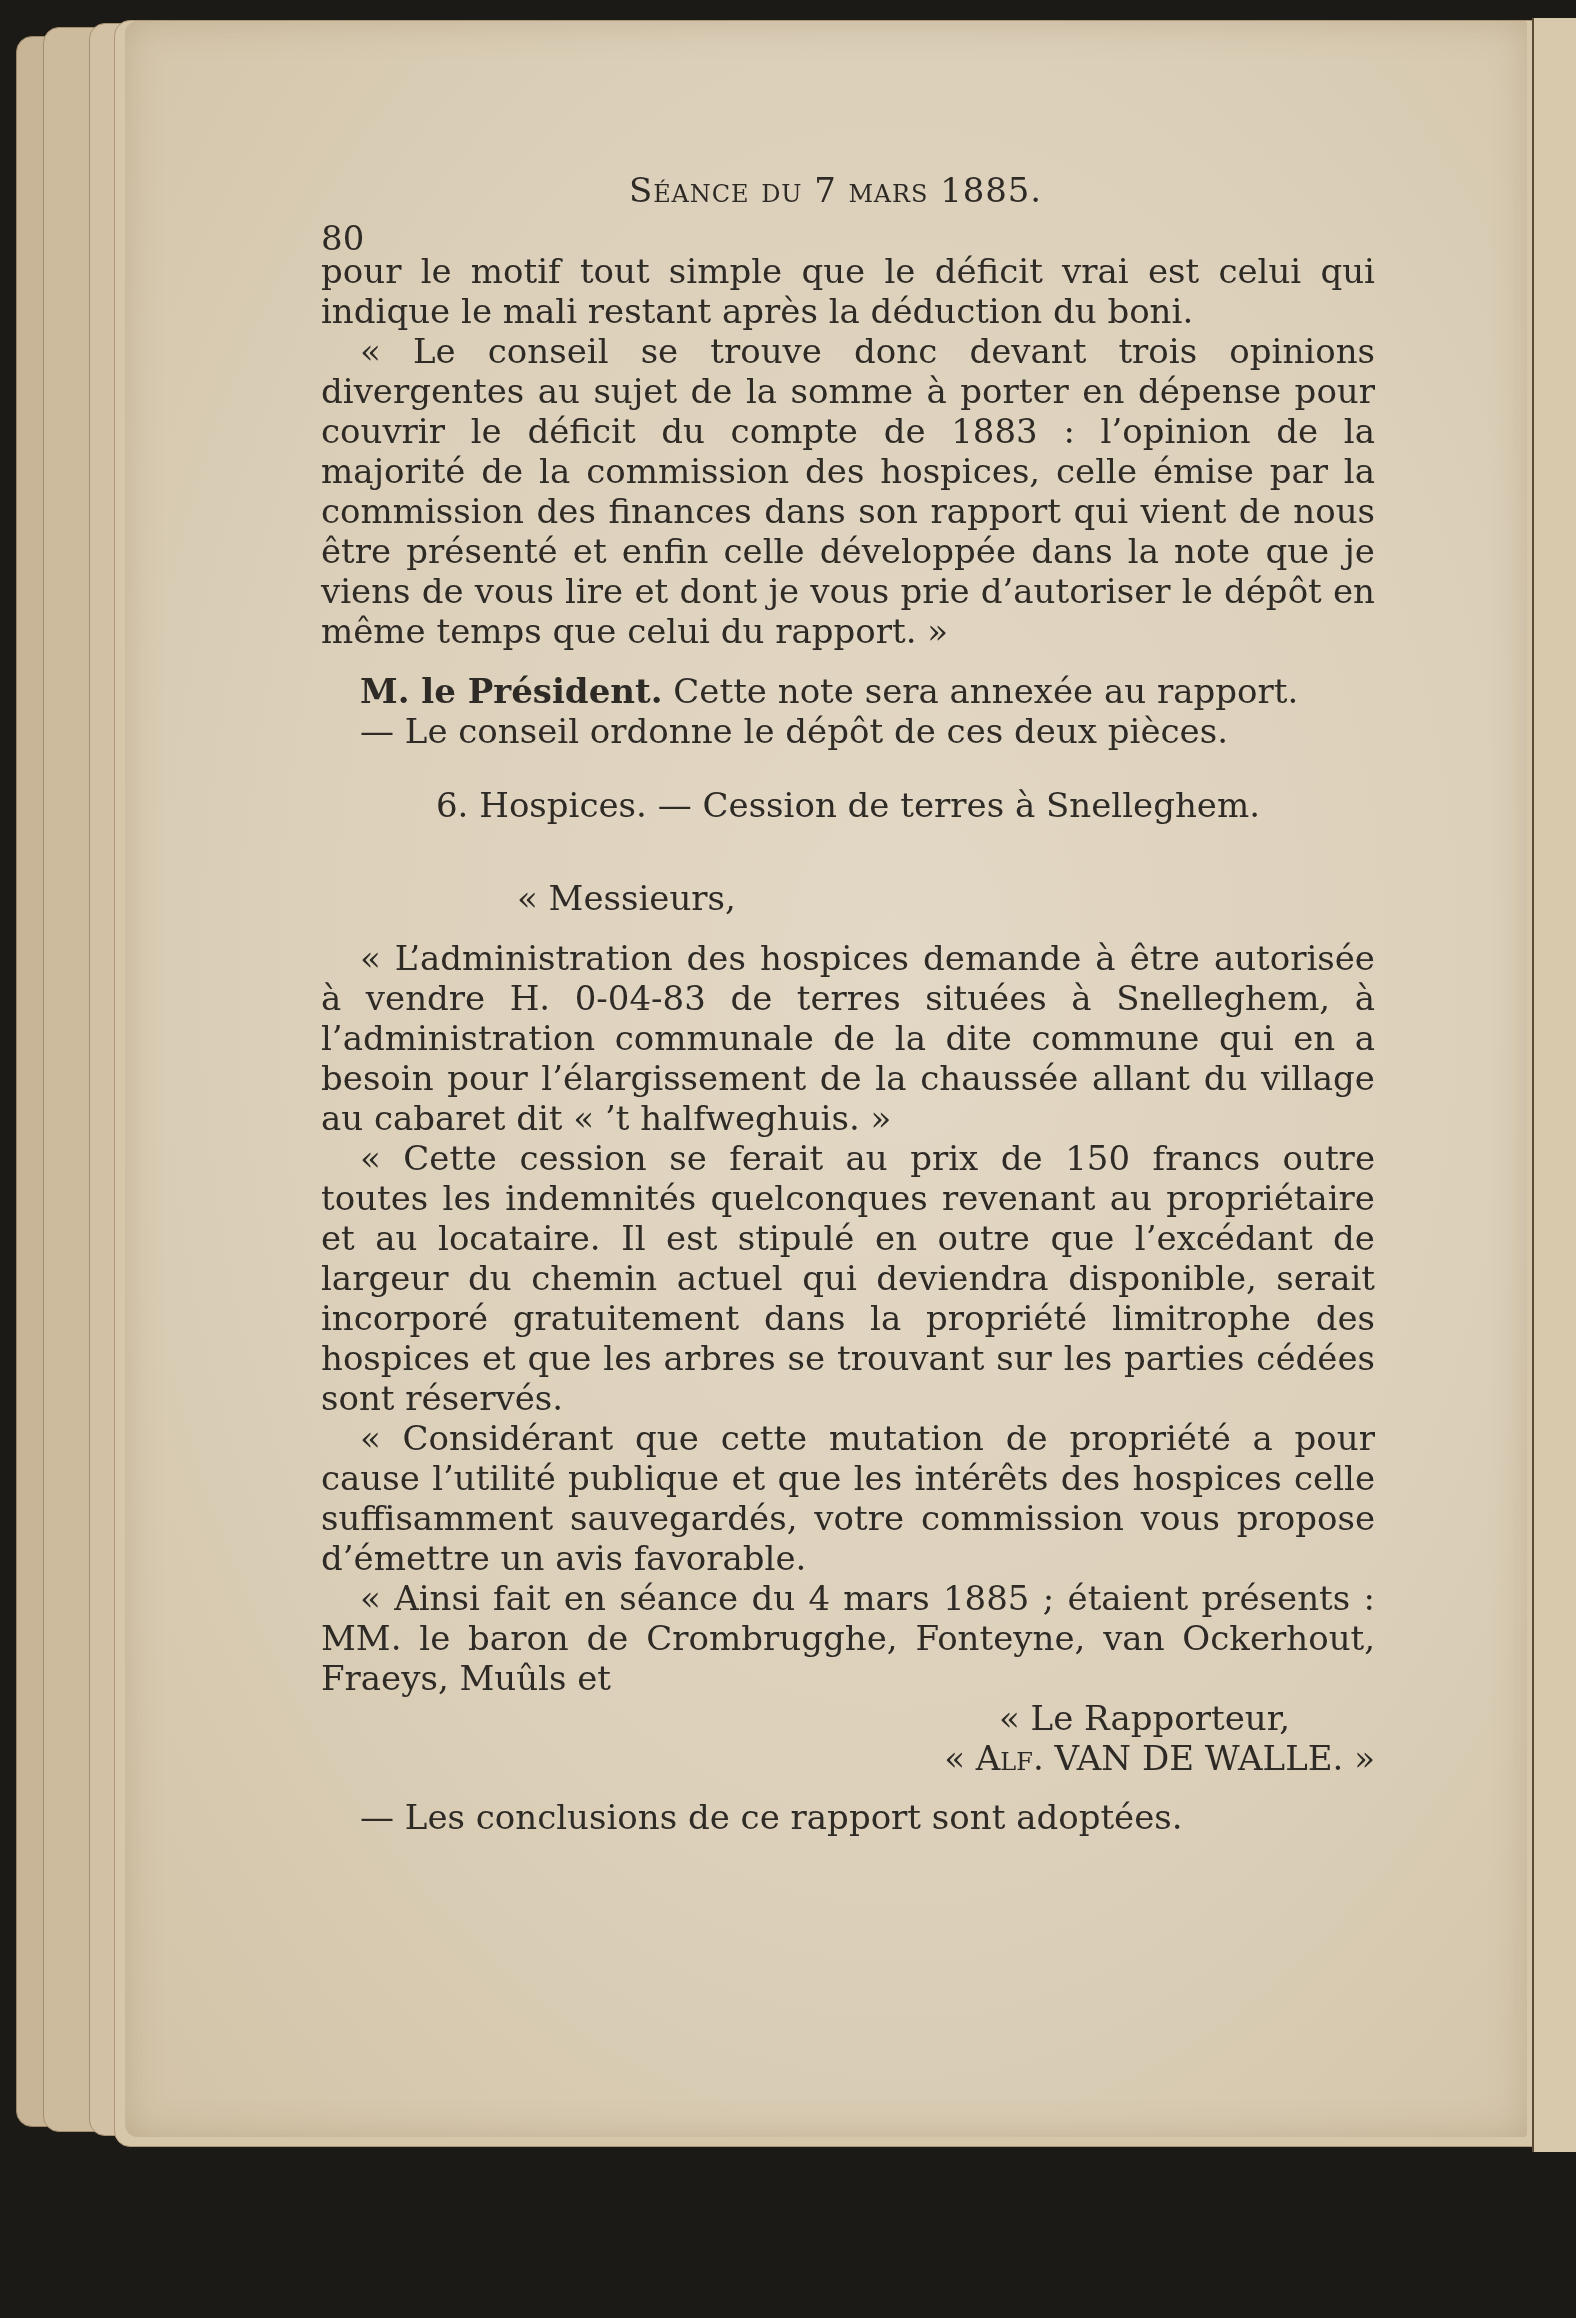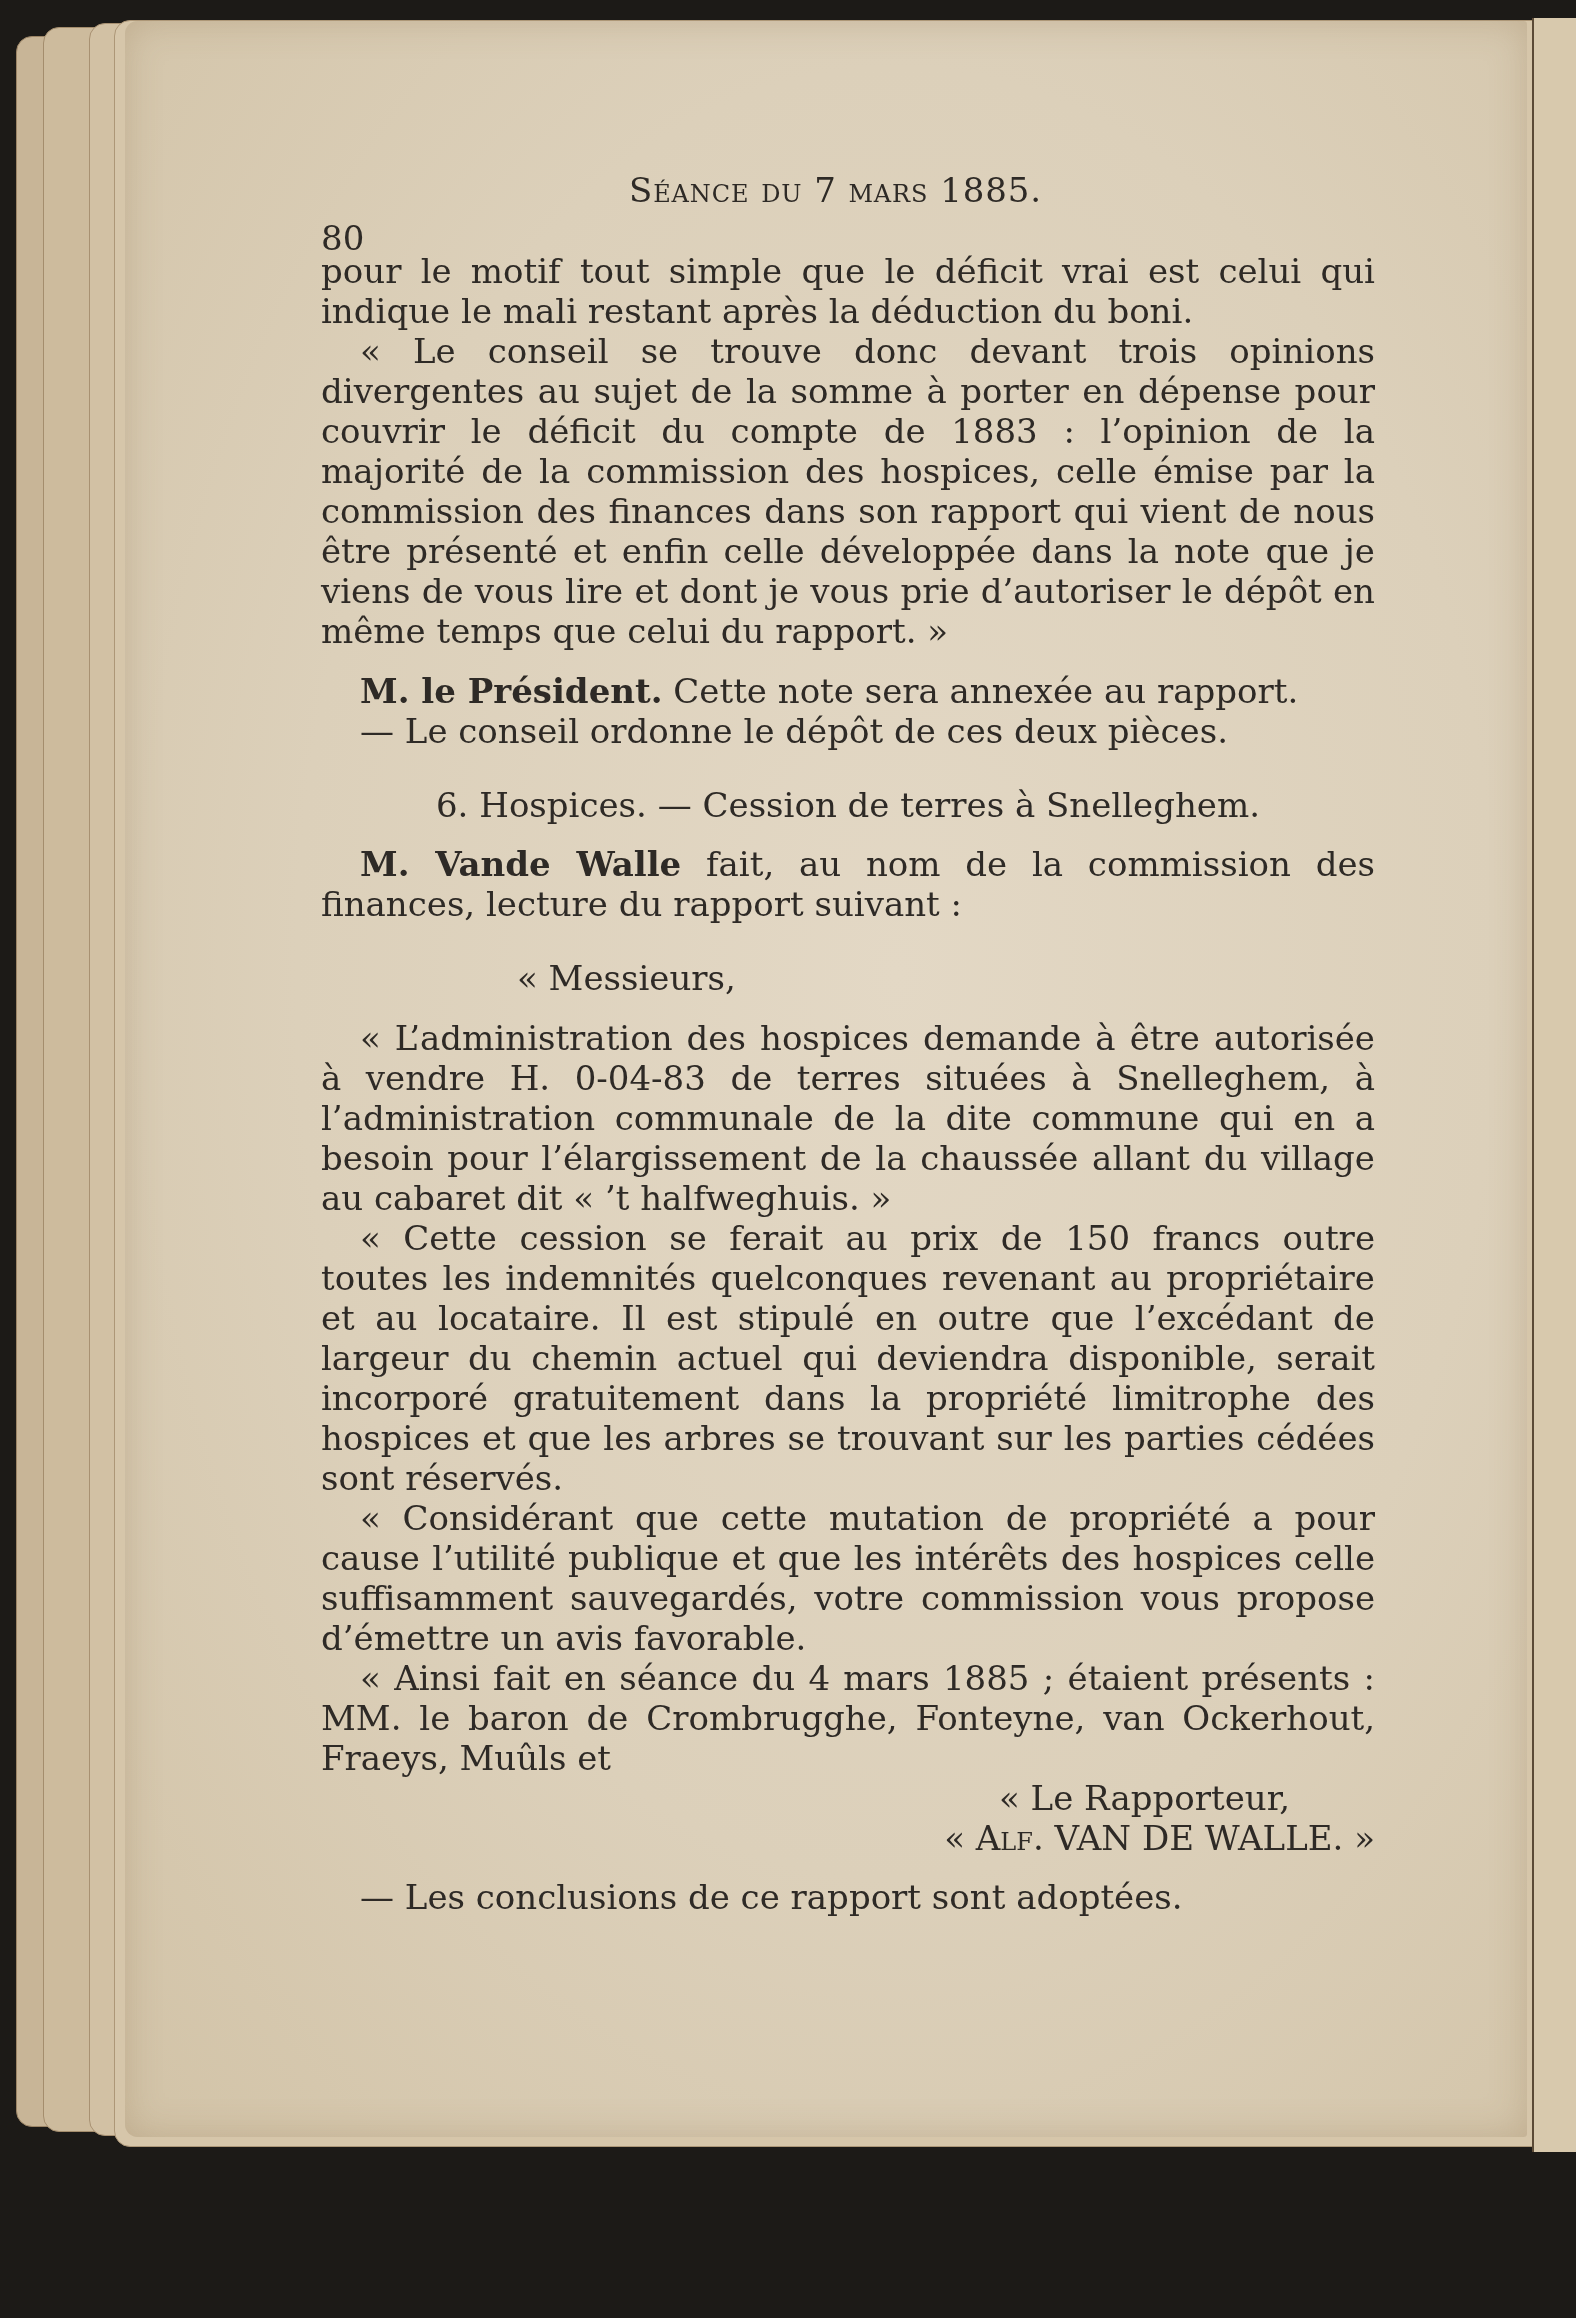--- a/index.html
+++ b/index.html
@@ -80,24 +80,20 @@
 
   <div class="gap-big"></div>
   <p class="center">
     <span>6.</span>
     <span class="italic">Hospices.</span>
     <span>—</span>
     <span class="italic">Cession de terres à Snelleghem.</span>
   </p>
 
   <div class="gap"></div>
-  <p class="indent">
-    <span class="bold">M. Vande Walle</span>
-    <span>fait, au nom de la commission des finances, lecture du rapport suivant :</span>
-  </p>
 
   <div class="gap-big"></div>
   <p class="salutation">« Messieurs,</p>
 
   <div class="gap"></div>
   <p class="indent">« L’administration des hospices demande à être autorisée à vendre H. 0-04-83 de terres situées à Snelleghem, à l’administration communale de la dite commune qui en a besoin pour l’élargissement de la chaussée allant du village au cabaret dit « ’t halfweghuis. »</p>
   <p class="indent">« Cette cession se ferait au prix de 150 francs outre toutes les indemnités quelconques revenant au propriétaire et au locataire. Il est stipulé en outre que l’excédant de largeur du chemin actuel qui deviendra disponible, serait incorporé gratuitement dans la propriété limitrophe des hospices et que les arbres se trouvant sur les parties cédées sont réservés.</p>
   <p class="indent">« Considérant que cette mutation de propriété a pour cause l’utilité publique et que les intérêts des hospices celle suffisamment sauvegardés, votre commission vous propose d’émettre un avis favorable.</p>
   <p class="indent" style="text-align-last:left;">« Ainsi fait en séance du 4 mars 1885 ; étaient présents : MM. le baron de Crombrugghe, Fonteyne, van Ockerhout, Fraeys, Muûls et</p>
 

